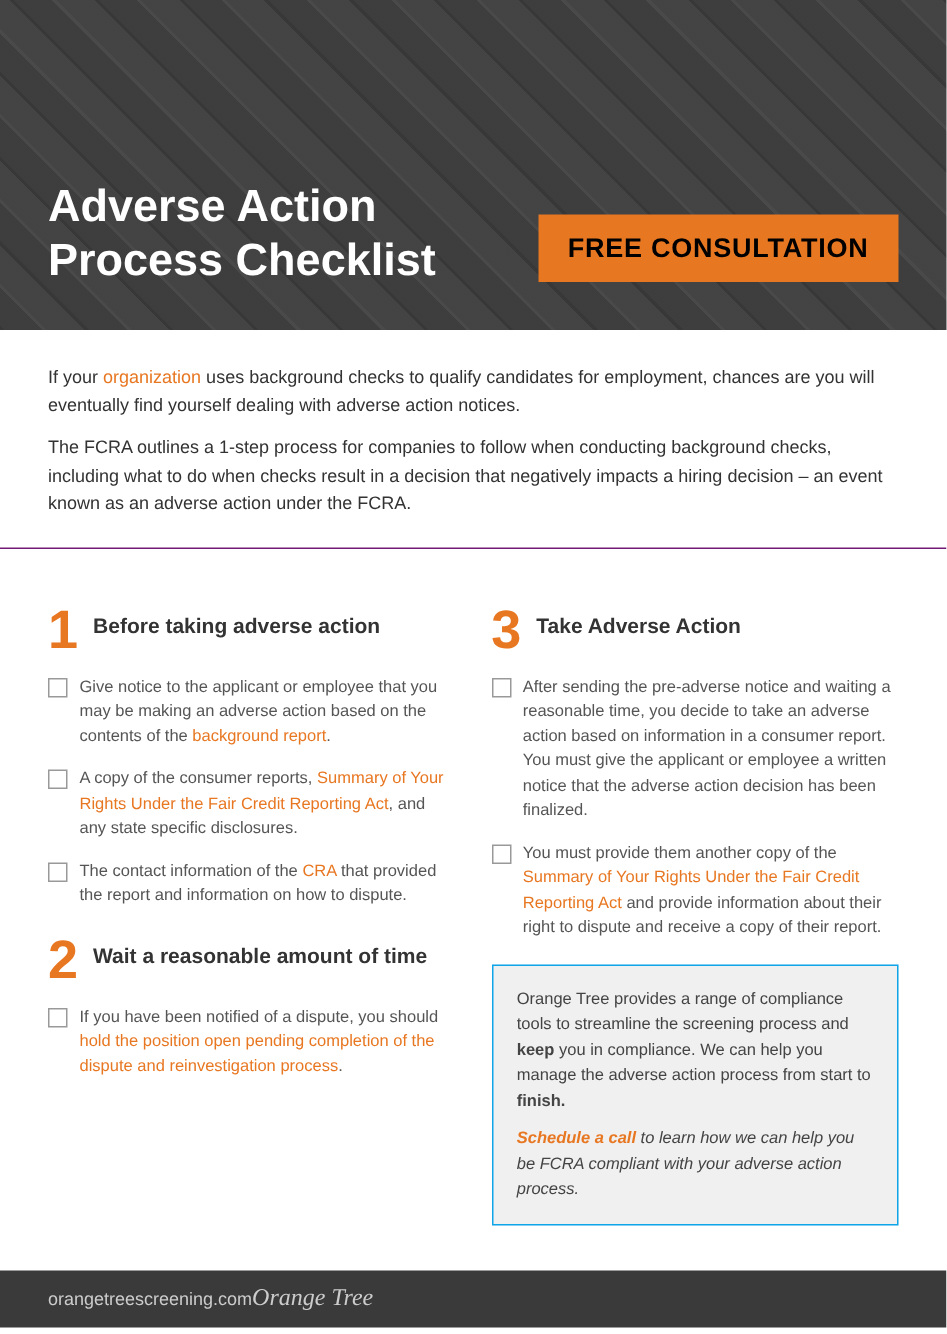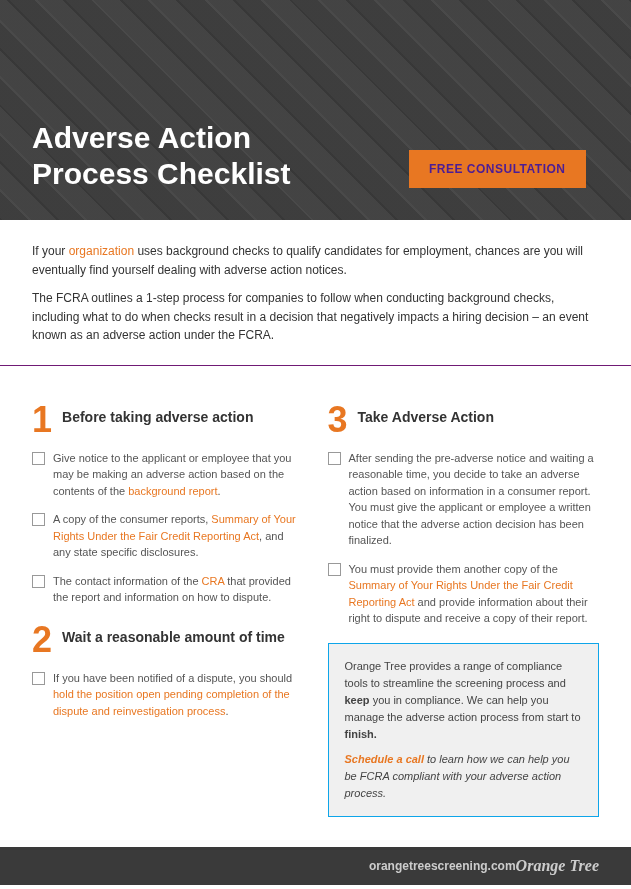--- a/index.html
+++ b/index.html
@@ -26,36 +26,36 @@
         );
       background-color: #5a5a5a;
       display: flex;
       align-items: flex-end;
       padding: 0 32px 28px 32px;
     }
 
     .header-content {
       display: flex;
       align-items: flex-end;
-      justify-content: flex-start;
+      justify-content: flex-end;
       width: 100%;
     }
 
     .header-title {
       color: #fff;
       font-size: 30px;
       font-weight: bold;
       line-height: 1.2;
       max-width: 340px;
     }
 
     .free-consultation-btn {
       background-color: #e87722;
-      color: #4c1d95;
-      font-size: 12px;
+      color: #000000;
+      font-size: 18px;
       font-weight: bold;
       padding: 12px 20px;
       border: none;
       cursor: pointer;
       letter-spacing: 0.5px;
       white-space: nowrap;
       text-transform: uppercase;
       align-self: flex-end;
       margin-bottom: 4px;
       margin-left: 37px;
@@ -180,25 +180,24 @@
 
     .info-box .bold-text {
       font-weight: bold;
     }
 
     
     .footer {
       background: #3a3a3a;
       color: #ccc;
       display: flex;
-      justify-content: flex-end;
+      justify-content: flex-start;
       align-items: center;
       padding: 10px 32px;
       margin-top: 20px;
-      font-weight: bold;
     }
 
     .footer-url {
       font-size: 12px;
       color: #ccc;
     }
 
     .footer-brand {
       font-size: 16px;
       color: #ccc;

